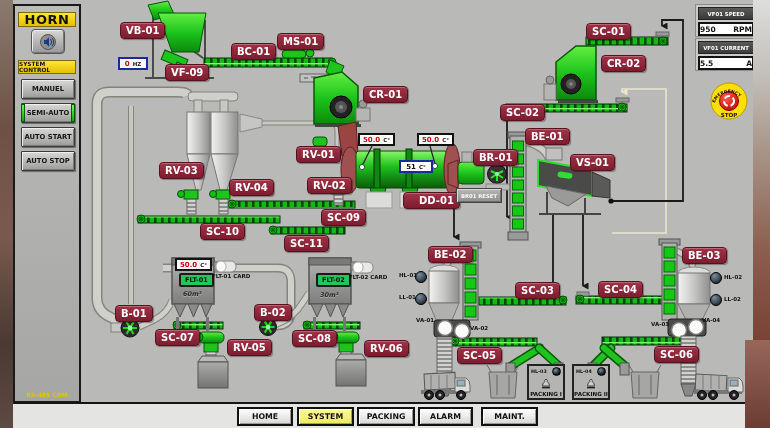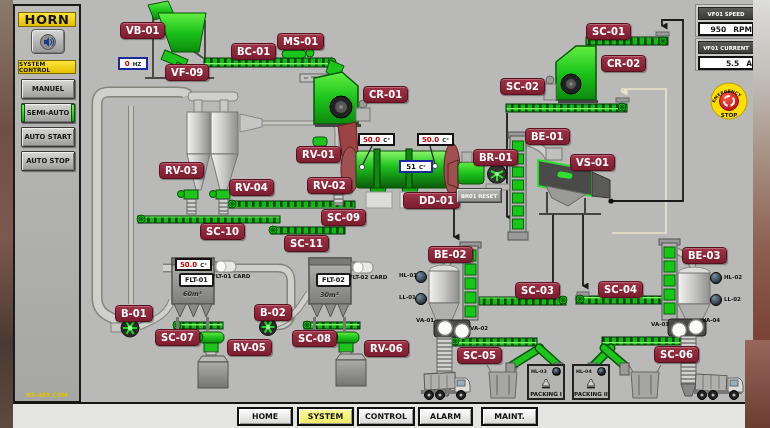--- a/index.html
+++ b/index.html
@@ -32,36 +32,36 @@
     background:linear-gradient(#66ff44,#0caa0c);border:1px solid #075507;box-sizing:border-box;}
   .ctl-btn.active::before{left:-1px;} .ctl-btn.active::after{right:-1px;}
   #com-label{position:absolute;bottom:3px;left:0;width:100%;text-align:center;
     color:#e3c400;font-size:6px;font-weight:bold;}
   
   .vf-group{position:absolute;left:695px;width:62px;z-index:3;background:#cacac8;
     border:1px solid #8a8a88;padding:2px;box-sizing:border-box;}
   .vf-hdr{height:11px;background:linear-gradient(#5a5a58,#3a3a38);border:1px solid #222;
     color:#fff;font-weight:bold;font-size:5.4px;display:flex;align-items:center;justify-content:center;white-space:nowrap;}
   .vf-val{margin-top:2px;height:14px;background:#fff;border:2px solid #111;display:flex;
-    align-items:center;justify-content:flex-end;gap:7px;font-weight:bold;font-size:7.5px;color:#111;box-sizing:border-box;padding-left:16px;}
+    align-items:center;justify-content:space-between;gap:7px;font-weight:bold;font-size:7.5px;color:#111;box-sizing:border-box;}
   
   #estop{position:absolute;left:710px;top:82px;width:38px;height:38px;z-index:3;}
   
   #navbar{position:absolute;left:8px;top:402px;width:737px;height:26px;z-index:3;
     background:#e4e4e2;border-top:2px solid #151515;box-sizing:border-box;}
   .navbtn{position:absolute;top:3px;height:19px;background:linear-gradient(180deg,#ffffff,#d7d7d5);
     border:2px solid #111;box-shadow:inset 1px 1px 0 #fff,inset -1px -1px 0 #999;
     font-size:7.8px;font-weight:bold;color:#111;display:flex;align-items:center;justify-content:center;box-sizing:border-box;}
   .navbtn.active{background:linear-gradient(180deg,#fdfa9e,#efe95e);}
   
   .tag{position:absolute;background:linear-gradient(180deg,#a13247,#7c1d2f);border:1px solid #57101e;
     border-radius:4px;color:#fff;font-size:10px;font-weight:bold;padding:2px 5px;z-index:2;
     white-space:nowrap;text-align:center;min-width:24px;box-sizing:border-box;
     box-shadow:inset 0 1px 0 rgba(255,255,255,.25),1px 1px 1px rgba(0,0,0,.35);}
-  .wtag{background:#ffffff;border:2px solid #1a1a1a;border-radius:2px;color:#111;
+  .wtag{background:#22c55e;border:2px solid #1a1a1a;border-radius:2px;color:#111;
     font-size:6.5px;padding:1px 4px;box-shadow:none;}
   .mini{position:absolute;font-size:5.5px;font-weight:bold;color:#111;z-index:2;white-space:nowrap;}
   .mini.vol{font-size:6.5px;font-style:italic;color:#2a2a2a;text-shadow:0 1px 0 rgba(255,255,255,.35);}
   
   .disp{position:absolute;height:13px;background:#fff;border:2px solid #111;z-index:3;
     display:flex;align-items:center;justify-content:center;gap:3px;padding:0 2px;box-sizing:border-box;}
   .disp.blue{border-color:#1a2a9c;}
   .disp .v{font-size:7px;font-weight:bold;}
   .disp .u{font-size:5.5px;font-weight:bold;color:#111;}
   
@@ -566,34 +566,34 @@
   <svg width="12" height="11" viewBox="0 0 12 11">
     <path d="M6 1 L7.6 2.8 L7.2 3.6 Q9.4 5.2 9.4 7.4 L9.4 8 L2.6 8 L2.6 7.4 Q2.6 5.2 4.8 3.6 L4.4 2.8 Z" fill="#cfcfcd" stroke="#222" stroke-width=".8"></path>
     <rect x="2" y="8.8" width="8" height="1.6" fill="#222"></rect>
   </svg>
   <span class="nm">PACKING II</span>
 </div>
 
 <div id="navbar">
   <div class="navbtn" style="left:229px;width:56px">HOME</div>
   <div class="navbtn active" style="left:289px;width:57px">SYSTEM</div>
-  <div class="navbtn" style="left:349px;width:58px">CONTROL</div>
+  <div class="navbtn" style="left:349px;width:58px">PACKING</div>
   <div class="navbtn" style="left:410px;width:55px">ALARM</div>
   <div class="navbtn" style="left:473px;width:57px">MAINT.</div>
 </div>
 
 <div id="tag-layer">
     <div class="tag" style="left: 120px; top: 22px;">VB-01</div>
     <div class="tag" style="left: 165px; top: 64px;">VF-09</div>
     <div class="tag" style="left: 231px; top: 43px;">BC-01</div>
     <div class="tag" style="left: 277px; top: 33px;">MS-01</div>
     <div class="tag" style="left: 363px; top: 86px;">CR-01</div>
     <div class="tag" style="left: 586px; top: 23px;">SC-01</div>
     <div class="tag" style="left: 601px; top: 55px;">CR-02</div>
-    <div class="tag" style="left: 500px; top: 78px;">SC-02</div>
+    <div class="tag" style="left: 500px; top: 104px;">SC-02</div>
     <div class="tag" style="left: 296px; top: 146px;">RV-01</div>
     <div class="tag" style="left: 307px; top: 177px;">RV-02</div>
     <div class="tag" style="left: 159px; top: 162px;">RV-03</div>
     <div class="tag" style="left: 229px; top: 179px;">RV-04</div>
     <div class="tag" style="left: 321px; top: 209px;">SC-09</div>
     <div class="tag" style="left: 200px; top: 223px;">SC-10</div>
     <div class="tag" style="left: 284px; top: 235px;">SC-11</div>
     <div class="tag" style="left: 403px; top: 192px; padding-left: 15px;">DD-01</div>
     <div class="tag" style="left: 473px; top: 149px;">BR-01</div>
     <div class="tag" style="left: 525px; top: 128px;">BE-01</div>

